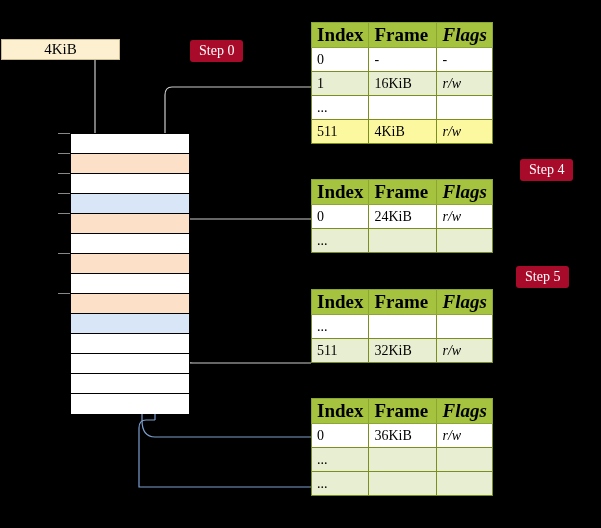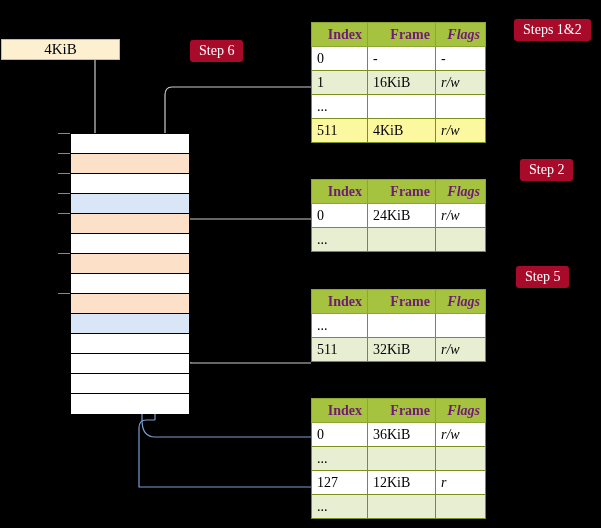--- a/index.html
+++ b/index.html
@@ -55,25 +55,24 @@
     height: 24px;
     box-sizing: border-box;
     text-align: left;
     font-weight: normal;
     color: #000000;
     overflow: hidden;
     white-space: nowrap;
   }
   .ptable th {
     background: #a6c340;
-    color: #701a75;
+    color: #000000;
     font-weight: bold;
-    font-size: 14px;
+    font-size: 19px;
     border-color: #8ba634;
-    text-align: right;
   }
   .ptable td.odd { background: #ffffff; }
   .ptable td.even { background: #e8eed2; }
   .ptable td.hl  { background: #fcf8a0; }
   .col-index { width: 56px; }
   .col-frame { width: 68px; }
   .col-flags { width: 50px; font-style: italic; }
 
   
   #frames {
@@ -158,27 +157,24 @@
       <polygon points="142,203 136,215 148,215"></polygon>
       <polygon points="155,322 149,334 161,334"></polygon>
     </g>
   </svg>
 
   <div class="vbox" style="left:1px; top:39px; width:119px; height:21px; line-height:19px;">
     <span>4KiB</span>
   </div>
 
   <div class="badge" style="left:190px; top:40px;">
-    <span>Step 6</span>
-  </div>
-  <div class="badge" style="left:514px; top:19px;">
-    <span>Steps 1&amp;2</span>
+    <span>Step 0</span>
   </div>
   <div class="badge" style="left:520px; top:159px;">
-    <span>Step 2</span>
+    <span>Step 4</span>
   </div>
   <div class="badge" style="left:516px; top:266px;">
     <span>Step 5</span>
   </div>
 
   <div id="frames">
       <div class="frow f-white" style="top: 0px;"></div>
       <div class="frow f-orange" style="top: 20px;"></div>
       <div class="frow f-white" style="top: 40px;"></div>
       <div class="frow f-blue" style="top: 60px;"></div>
@@ -281,25 +277,20 @@
             <td class="col-index odd">0</td>
             <td class="col-frame odd">36KiB</td>
             <td class="col-flags odd">r/w</td>
           </tr>
           <tr>
             <td class="col-index even">...</td>
             <td class="col-frame even"></td>
             <td class="col-flags even"></td>
           </tr>
           <tr>
-            <td class="col-index odd">127</td>
-            <td class="col-frame odd">12KiB</td>
-            <td class="col-flags odd">r</td>
-          </tr>
-          <tr>
             <td class="col-index even">...</td>
             <td class="col-frame even"></td>
             <td class="col-flags even"></td>
           </tr>
         </tbody>
       </table>
     </div>
 
 <div class="tick" style="top: 133px;"></div>
     <div class="tick" style="top: 153px;"></div>

